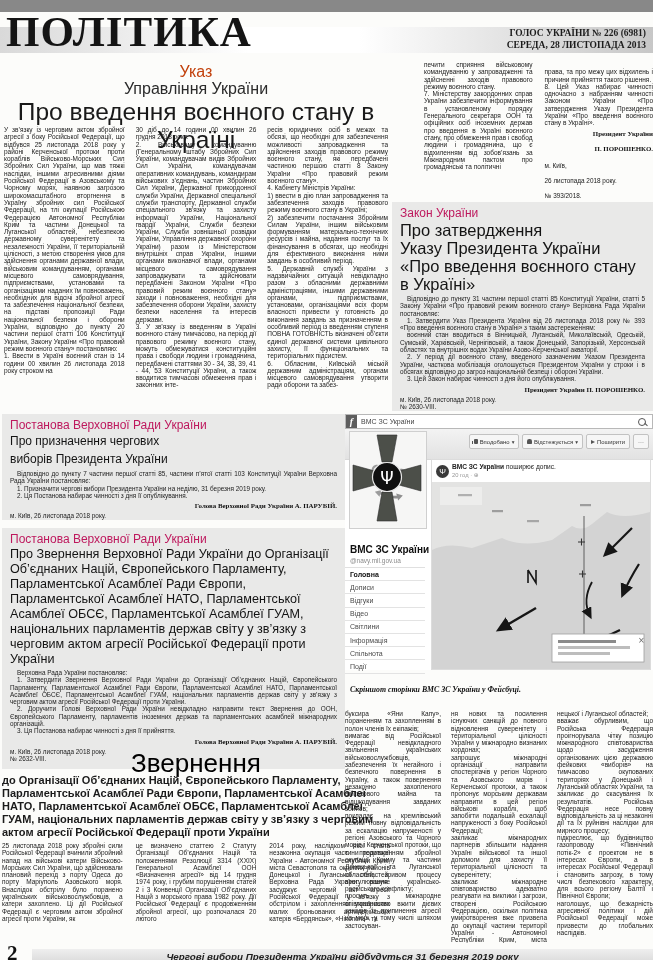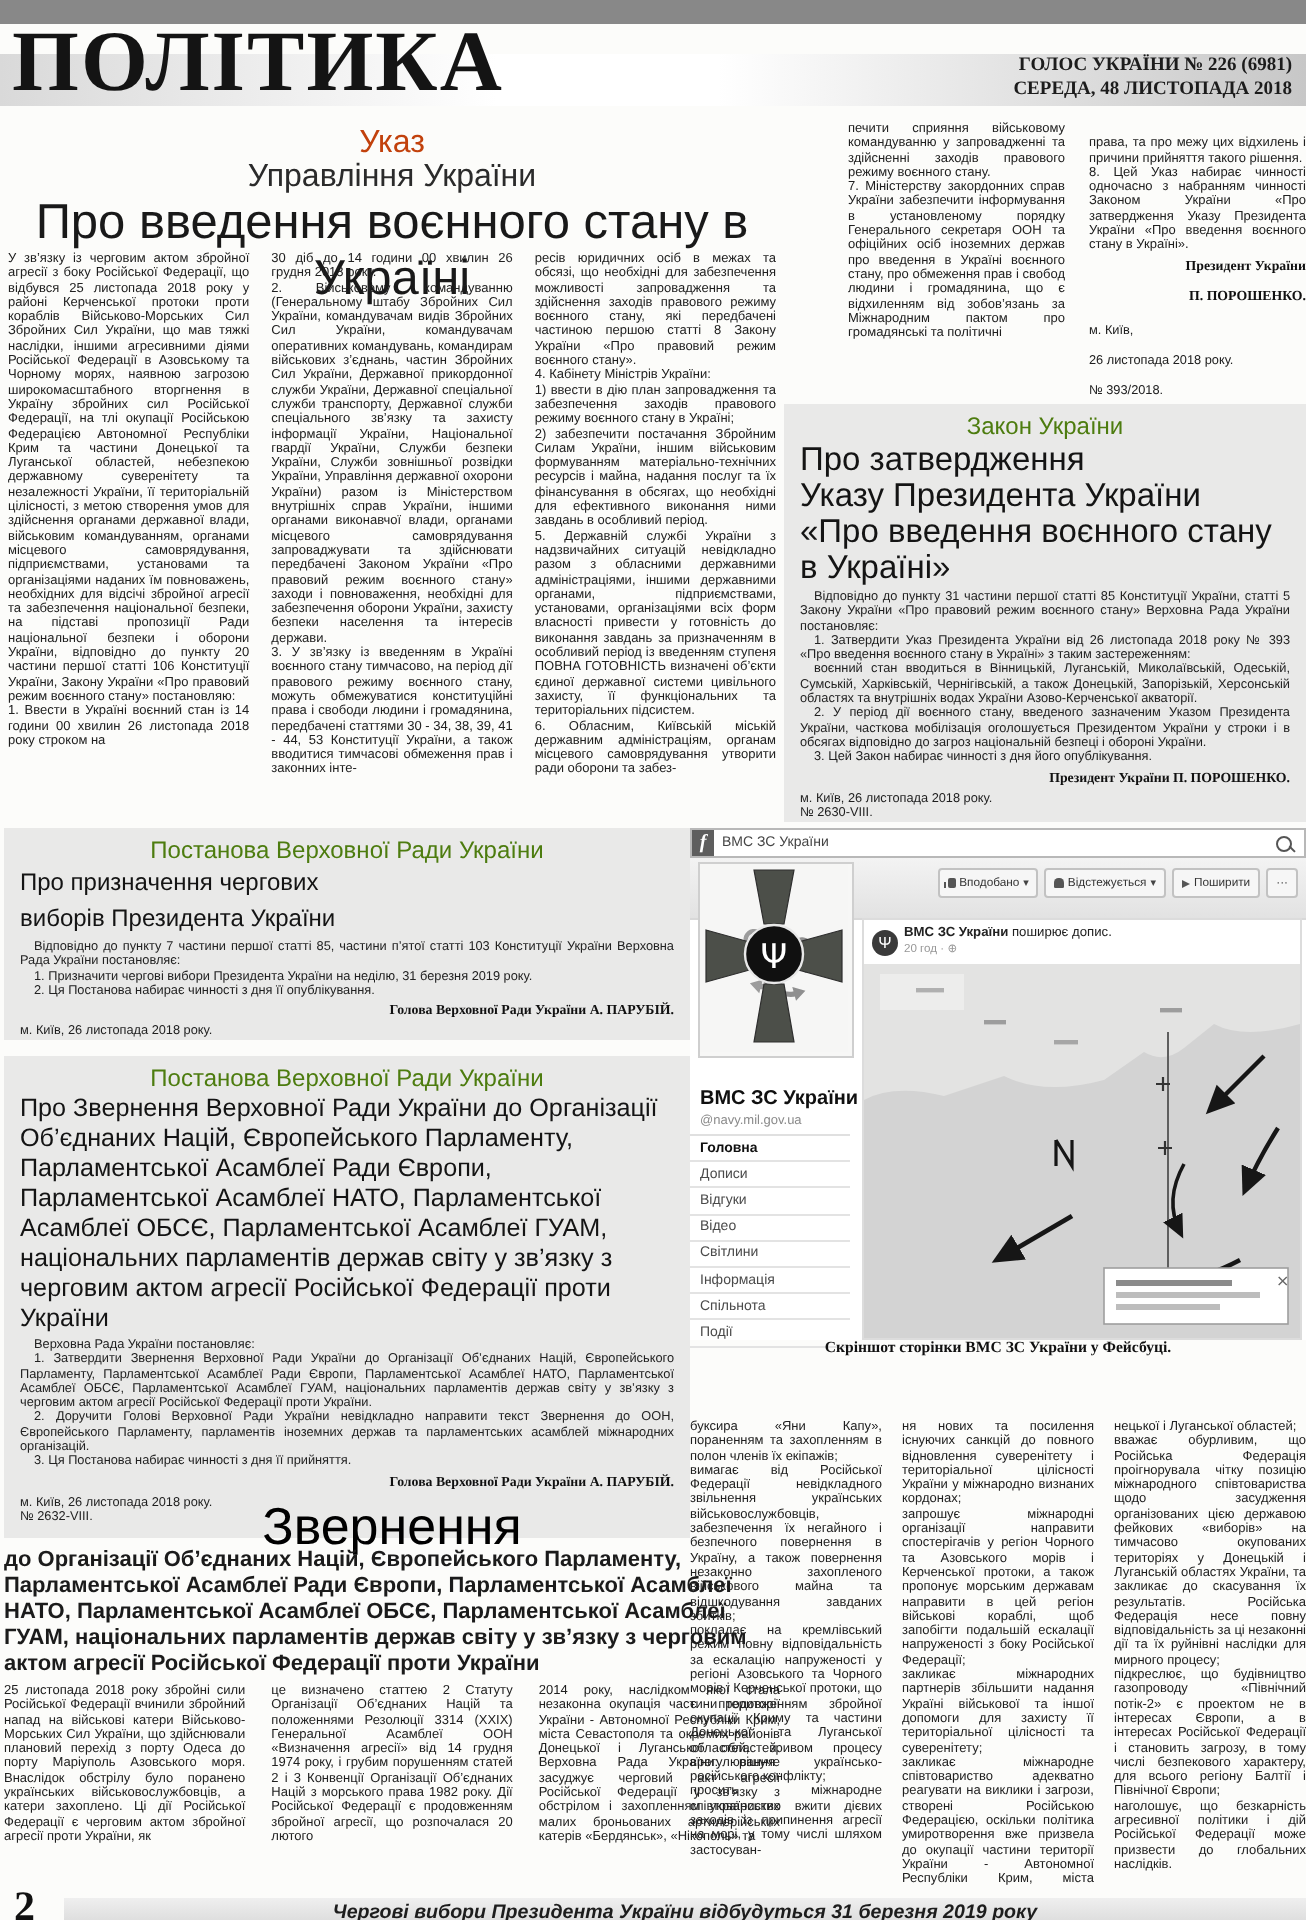--- a/index.html
+++ b/index.html
@@ -19,21 +19,21 @@
   
   .cols{display:flex;overflow:hidden;}
   .col{flex:1;font-size:6.5px;line-height:7.3px;text-align:justify;white-space:pre-line;color:#202020;}
   .d-cols{position:absolute;left:4px;top:114px;width:384px;height:283px;gap:11px;}
   .d-colsr{position:absolute;left:424px;top:49px;width:229px;height:141px;gap:12px;}
   .sigline{text-align:right;font-family:"Liberation Serif",serif;font-weight:bold;
            font-size:6.9px;line-height:8px;margin-top:3px;white-space:normal;color:#111;}
   .dateline{font-size:6.4px;line-height:7.6px;margin-top:2px;white-space:normal;text-align:left;}
   
   .gbox{position:absolute;background:#e9e9e8;box-sizing:border-box;overflow:hidden;padding:4px 8px;}
-  .gbox .kick{text-align:center;font-size:12px;line-height:14px;color:#4d7c0f;}
+  .gbox .kick{font-size:12px;line-height:14px;color:#be185d;}
   .gbox .hl{font-size:17px;line-height:18.5px;color:#141414;white-space:pre-line;margin:1px 0 2px;}
   .gbox p{margin:0;font-size:6.4px;line-height:7.3px;text-align:justify;text-indent:7px;color:#222;}
   .law{left:392px;top:190px;width:261px;height:209px;}
   .law .hl{font-size:16.5px;line-height:18px;}
   .res1{left:2px;top:402px;width:343px;height:106px;}
   .res1 .hl{font-size:12px;line-height:17.5px;}
   .res2{left:2px;top:516px;width:343px;height:241px;}
   .res2 .hl{font-size:12.6px;line-height:15px;white-space:normal;}
   
   .ap-hl{position:absolute;left:0;top:736px;width:392px;text-align:center;font-size:26px;color:#000000;}
@@ -71,40 +71,40 @@
            border:1px solid #dcdcdc;box-sizing:border-box;}
   .fb-ph{display:flex;padding:3px 4px 2px;gap:3px;align-items:center;}
   .fb-av{width:13px;height:13px;border-radius:50%;background:#3a3a3a;color:#fff;
          font-size:8px;line-height:13px;text-align:center;flex:none;}
   .fb-pm{font-size:6.6px;line-height:8px;color:#222;}
   .fb-pm .t{font-size:5.8px;color:#979797;}
   .fb-map{position:absolute;left:0;top:22px;width:218px;height:187px;}
   
   .cap{position:absolute;left:350px;top:661px;width:298px;font-weight:bold;font-style:italic;
        font-size:8.2px;line-height:10px;color:#101010;}
-  .cred{position:absolute;left:350px;top:657px;width:298px;text-align:center;
-        font-family:"Liberation Serif",serif;font-weight:bold;font-size:7.8px;color:#111;}
+  .cred{position:absolute;left:350px;top:673px;width:298px;text-align:left;
+        font-family:"Liberation Serif",serif;font-weight:bold;font-size:7.8px;color:#111;font-style:italic;}
   .c-cols{position:absolute;left:345px;top:698px;width:308px;height:233px;gap:10px;}
   
   .pageno{position:absolute;left:7px;top:929px;font-family:"Liberation Serif",serif;
           font-weight:bold;font-size:21px;color:#111;}
   .ticker{position:absolute;left:32px;top:937px;width:621px;height:16px;
           background:linear-gradient(#efefef,#d7d7d7);text-align:center;
           font-weight:bold;font-style:italic;font-size:9.8px;line-height:16px;color:#1d1d1d;}
 </style>
 </head>
 <body>
 
 <div class="page">
 
   <div class="m-band"></div>
   <div class="m-title">ПОЛІТИКА</div>
   <div class="m-right">
     <div>ГОЛОС УКРАЇНИ № 226 (6981)</div>
-    <div>СЕРЕДА, 48 ЛИСТОПАДА 2018</div>
+    <div>СЕРЕДА, 28 ЛИСТОПАДА 2013</div>
   </div>
 
   <div class="d-k1">Указ</div>
   <div class="d-k2">Управління України</div>
   <div class="d-hl">Про введення воєнного стану в Україні</div>
   <div class="cols d-cols">
     <div class="col">У зв’язку із черговим актом збройної агресії з боку Російської Федерації, що відбувся 25 листопада 2018 року у районі Керченської протоки проти кораблів Військово-Морських Сил Збройних Сил України, що мав тяжкі наслідки, іншими агресивними діями Російської Федерації в Азовському та Чорному морях, наявною загрозою широкомасштабного вторгнення в Україну збройних сил Російської Федерації, на тлі окупації Російською Федерацією Автономної Республіки Крим та частини Донецької та Луганської областей, небезпекою державному суверенітету та незалежності України, її територіальній цілісності, з метою створення умов для здійснення органами державної влади, військовим командуванням, органами місцевого самоврядування, підприємствами, установами та організаціями наданих їм повноважень, необхідних для відсічі збройної агресії та забезпечення національної безпеки, на підставі пропозиції Ради національної безпеки і оборони України, відповідно до пункту 20 частини першої статті 106 Конституції України, Закону України «Про правовий режим воєнного стану» постановляю:
 1. Ввести в Україні воєнний стан із 14 години 00 хвилин 26 листопада 2018 року строком на</div>
     <div class="col">30 діб до 14 години 00 хвилин 26 грудня 2018 року.
 2. Військовому командуванню (Генеральному штабу Збройних Сил України, командувачам видів Збройних Сил України, командувачам оперативних командувань, командирам військових з’єднань, частин Збройних Сил України, Державної прикордонної служби України, Державної спеціальної служби транспорту, Державної служби спеціального зв’язку та захисту інформації України, Національної гвардії України, Служби безпеки України, Служби зовнішньої розвідки України, Управління державної охорони України) разом із Міністерством внутрішніх справ України, іншими органами виконавчої влади, органами місцевого самоврядування запроваджувати та здійснювати передбачені Законом України «Про правовий режим воєнного стану» заходи і повноваження, необхідні для забезпечення оборони України, захисту безпеки населення та інтересів держави.

